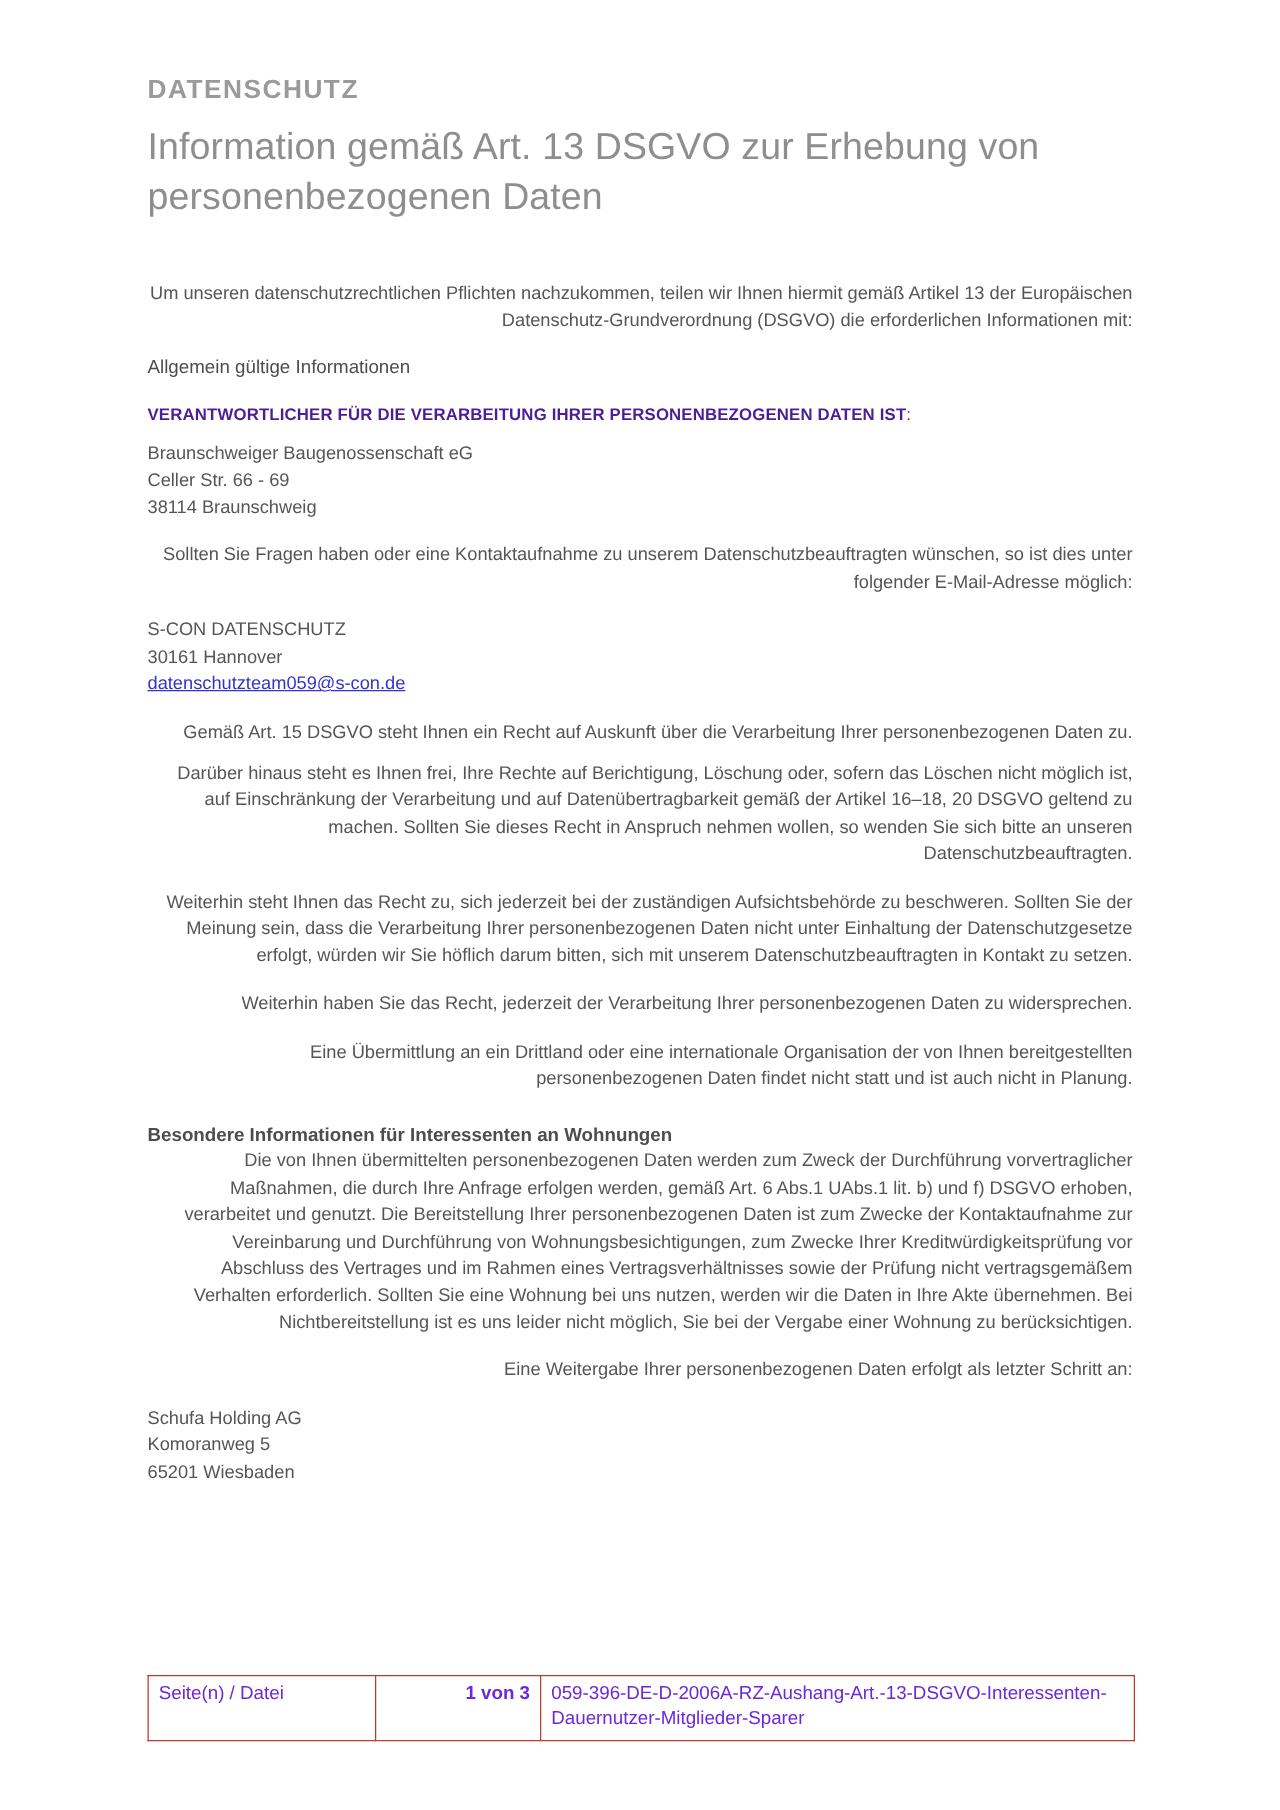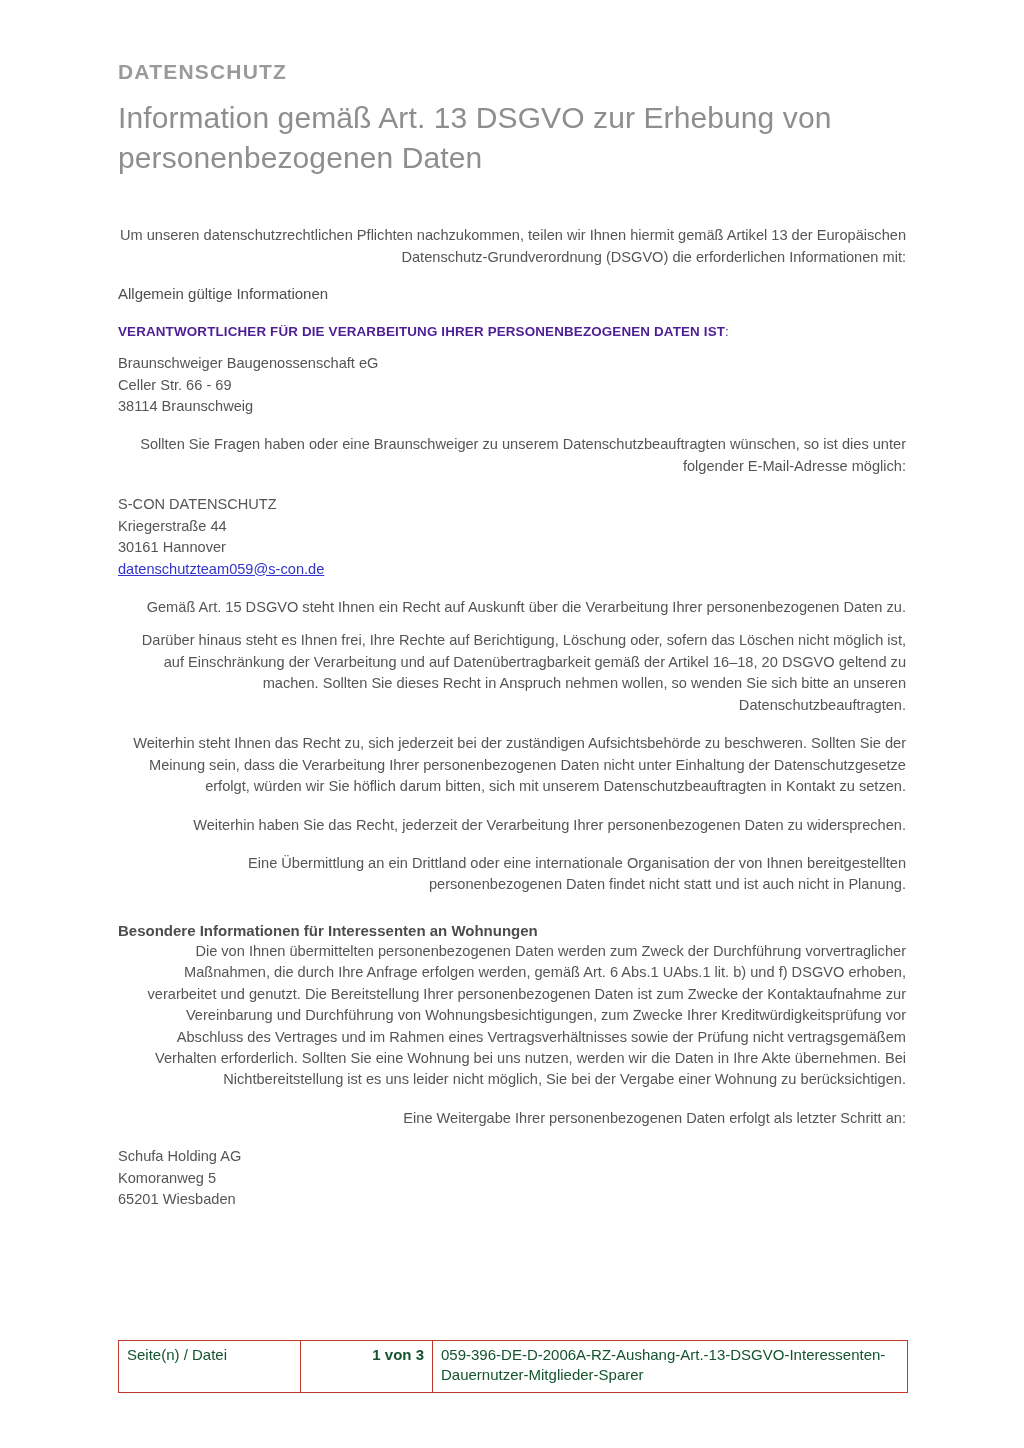--- a/index.html
+++ b/index.html
@@ -86,21 +86,21 @@
     left: 118px;
     top: 1340px;
     width: 790px;
     border-collapse: collapse;
   }
   .footer-table td {
     border: 1px solid #c0392b;
     padding: 4px 8px 6px 8px;
     vertical-align: top;
     font-size: 15px;
-    color: #14532d;
+    color: #6d28d9;
     line-height: 1.35;
   }
   .ft-label { width: 165px; }
   .ft-page {
     width: 115px;
     text-align: right;
     vertical-align: bottom;
     font-size: 12.5px;
     font-weight: bold;
     color: #c0392b;
@@ -122,25 +122,24 @@
   <div class="sec-head">Allgemein gültige Informationen</div>
 
   <div class="sub-head"><span>VERANTWORTLICHER FÜR DIE VERARBEITUNG IHRER PERSONENBEZOGENEN DATEN IST</span><span class="reg">:</span></div>
 
   <div class="addr">
     <div>Braunschweiger Baugenossenschaft eG</div>
     <div>Celler Str. 66 - 69</div>
     <div>38114 Braunschweig</div>
   </div>
 
-  <p class="body">Sollten Sie Fragen haben oder eine Braunschweiger zu unserem Datenschutzbeauftragten wünschen, so ist dies unter folgender E-Mail-Adresse möglich:</p>
+  <p class="body">Sollten Sie Fragen haben oder eine Kontaktaufnahme zu unserem Datenschutzbeauftragten wünschen, so ist dies unter folgender E-Mail-Adresse möglich:</p>
 
   <div class="addr">
     <div>S-CON DATENSCHUTZ</div>
-    <div>Kriegerstraße 44</div>
     <div>30161 Hannover</div>
     <div><a class="mail" href="#">datenschutzteam059@s-con.de</a></div>
   </div>
 
   <p class="body tight">Gemäß Art. 15 DSGVO steht Ihnen ein Recht auf Auskunft über die Verarbeitung Ihrer personenbezogenen Daten zu.</p>
   <p class="body">Darüber hinaus steht es Ihnen frei, Ihre Rechte auf Berichtigung, Löschung oder, sofern das Löschen nicht möglich ist, auf Einschränkung der Verarbeitung und auf Datenübertragbarkeit gemäß der Artikel 16–18, 20 DSGVO geltend zu machen. Sollten Sie dieses Recht in Anspruch nehmen wollen, so wenden Sie sich bitte an unseren Datenschutzbeauftragten.</p>
   <p class="body">Weiterhin steht Ihnen das Recht zu, sich jederzeit bei der zuständigen Aufsichtsbehörde zu beschweren. Sollten Sie der Meinung sein, dass die Verarbeitung Ihrer personenbezogenen Daten nicht unter Einhaltung der Datenschutzgesetze erfolgt, würden wir Sie höflich darum bitten, sich mit unserem Datenschutzbeauftragten in Kontakt zu setzen.</p>
   <p class="body">Weiterhin haben Sie das Recht, jederzeit der Verarbeitung Ihrer personenbezogenen Daten zu widersprechen.</p>
   <p class="body">Eine Übermittlung an ein Drittland oder eine internationale Organisation der von Ihnen bereitgestellten personenbezogenen Daten findet nicht statt und ist auch nicht in Planung.</p>
 

